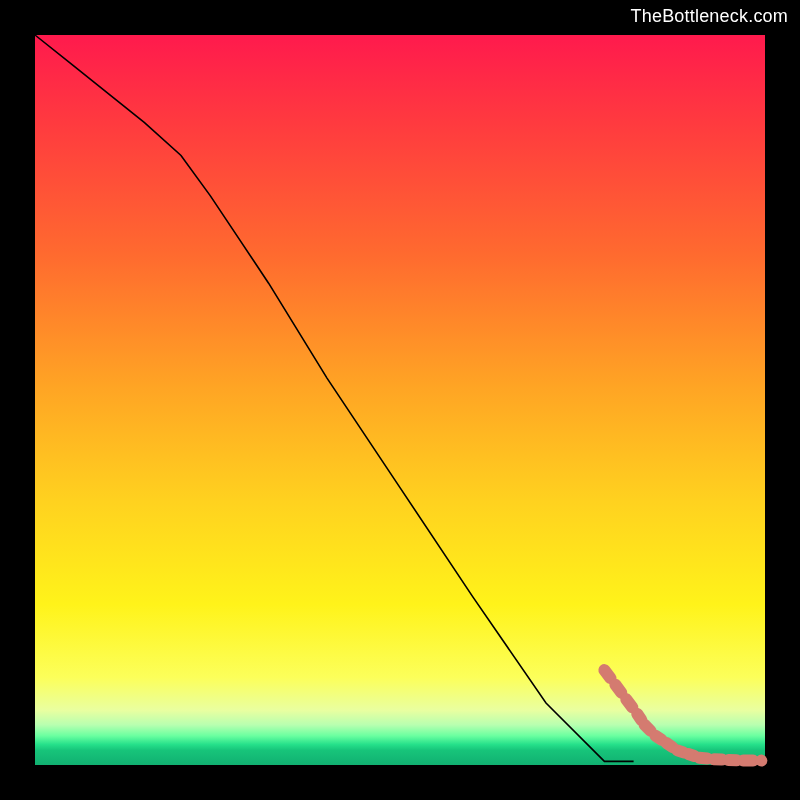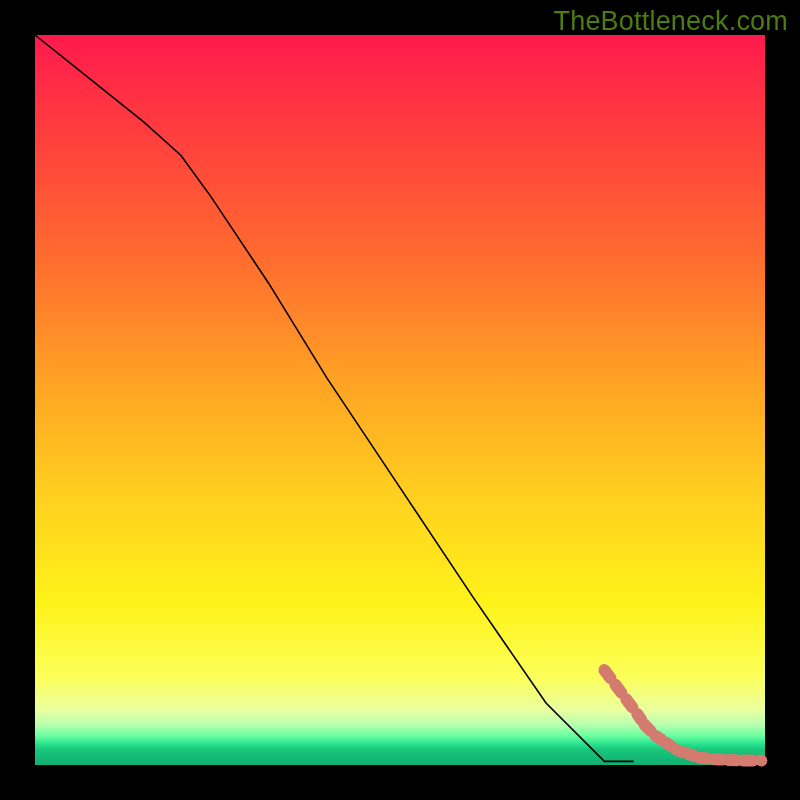--- a/index.html
+++ b/index.html
@@ -45,22 +45,22 @@
       #6affa0 96%,
       #25e08a 97.2%,
       #17c47a 98%,
       #11b071 100%
     );
   }
   .watermark {
     position: absolute;
     top: 6px;
     right: 12px;
-    color: #4d7c0f;
-    font-size: 27px;
+    color: #ffffff;
+    font-size: 18px;
     font-weight: 500;
     letter-spacing: 0.2px;
     user-select: none;
   }
   svg.overlay {
     position: absolute;
     left: 0;
     top: 0;
     width: 730px;
     height: 730px;

